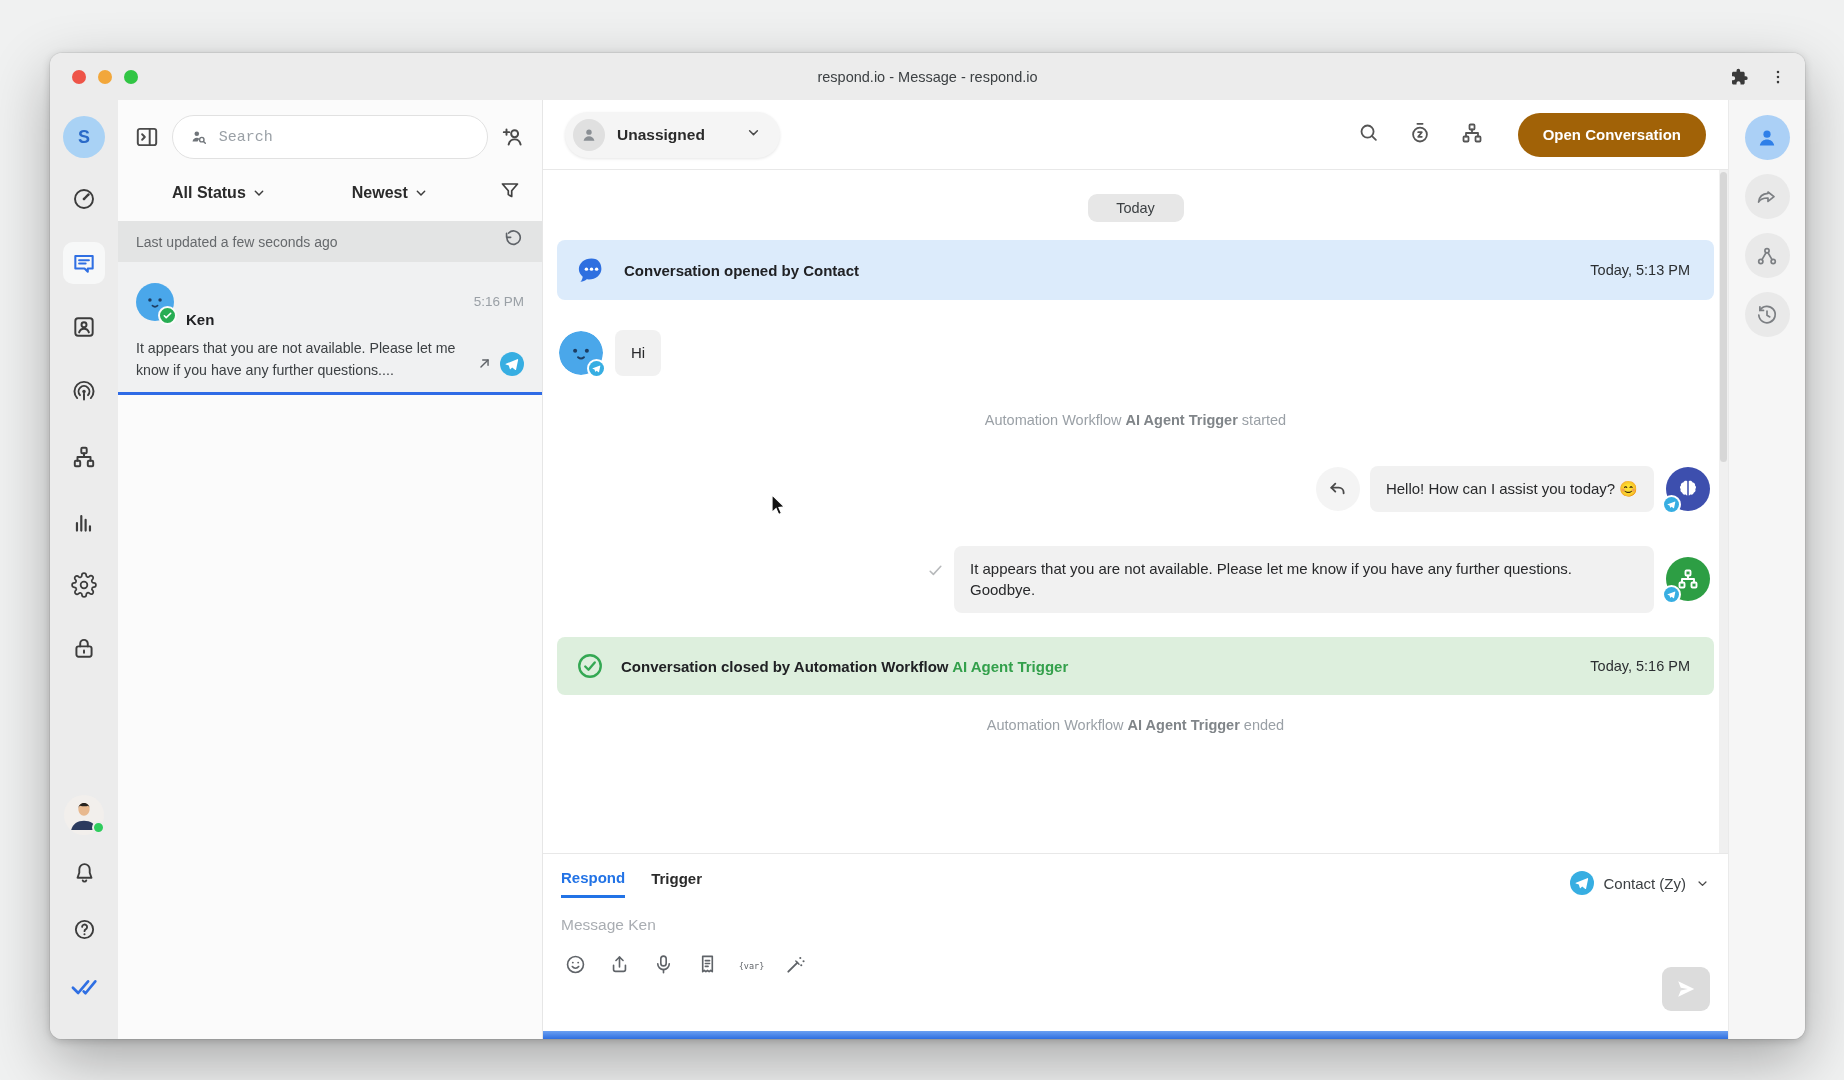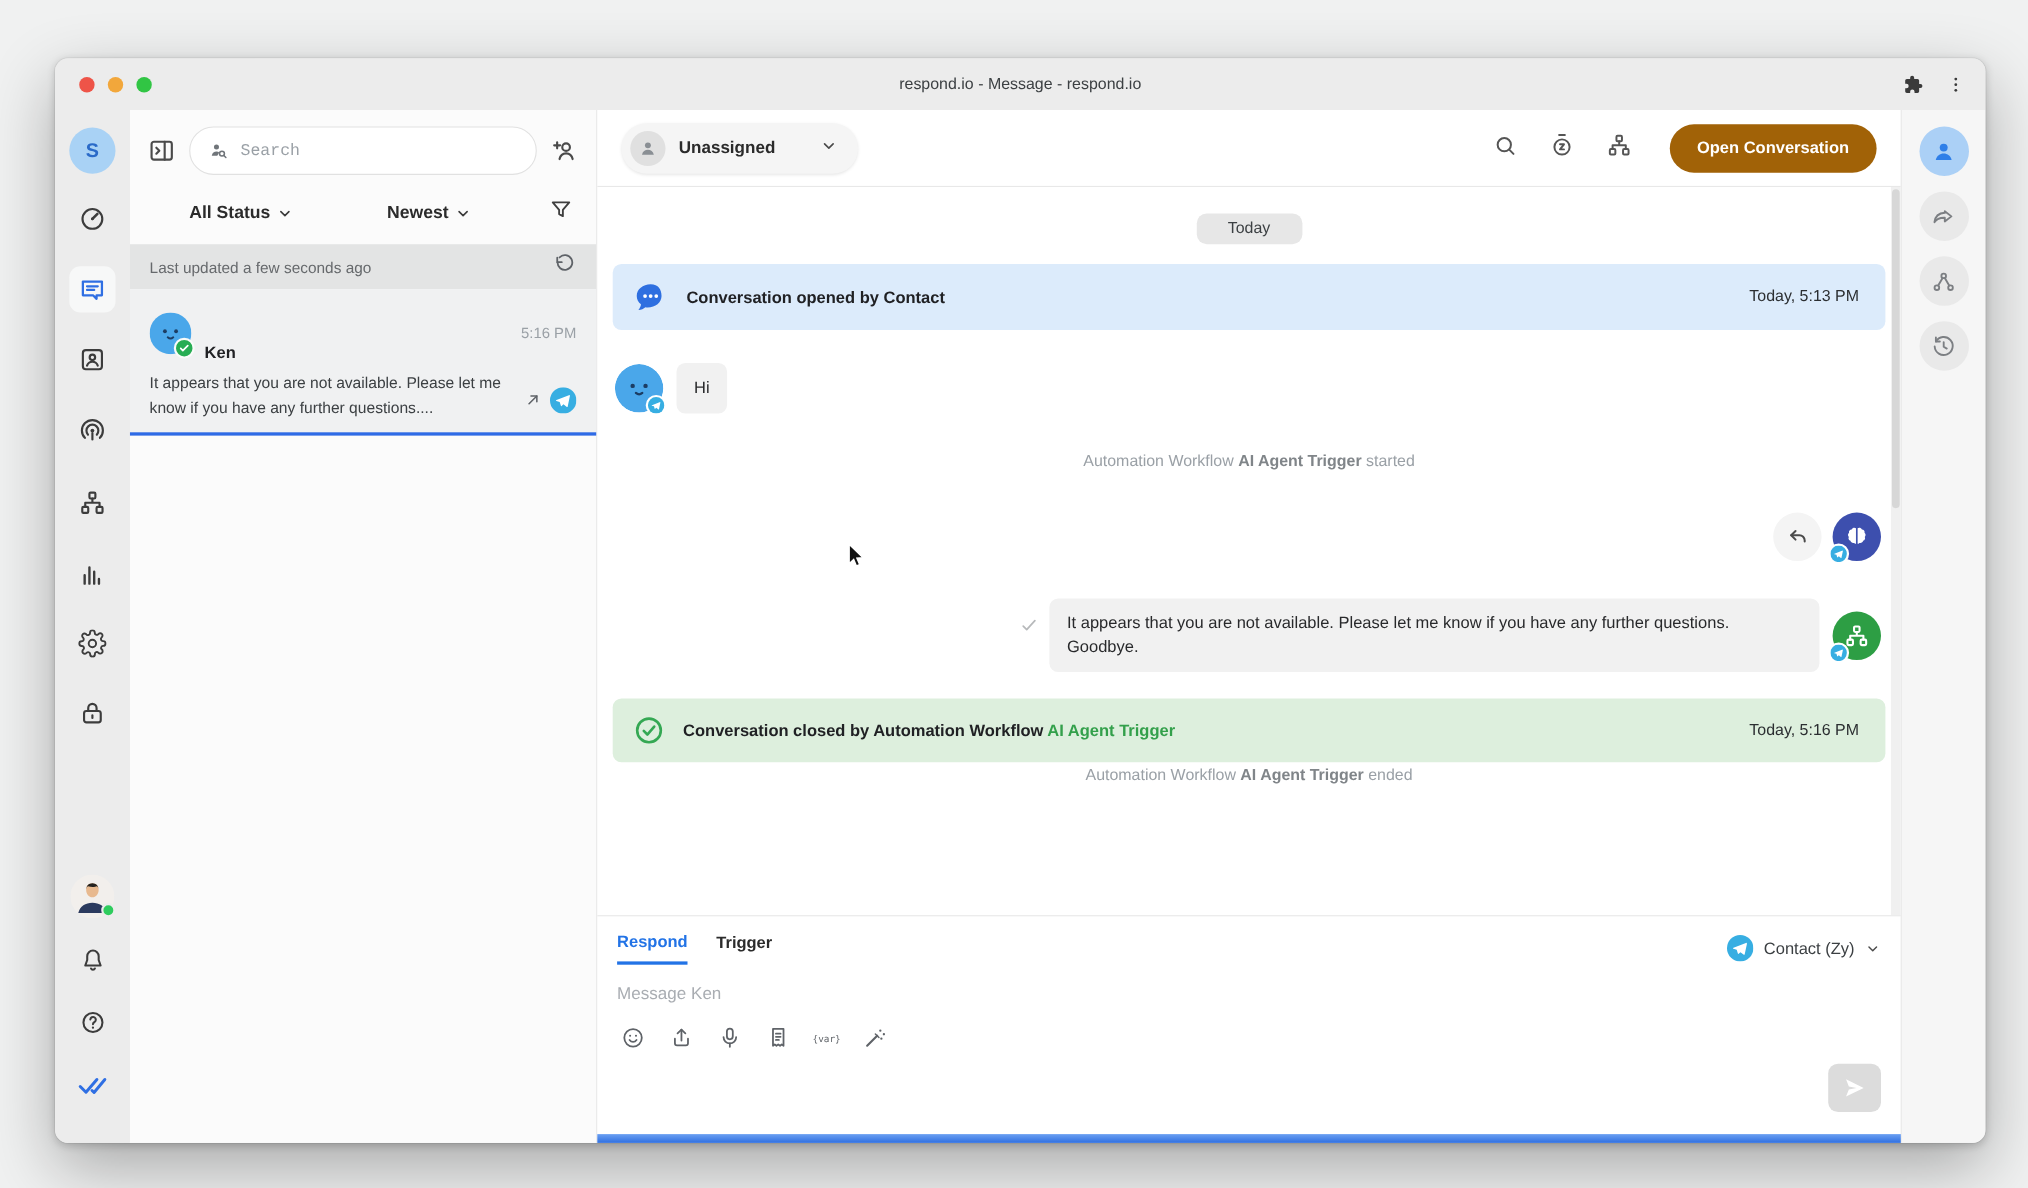--- a/index.html
+++ b/index.html
@@ -106,21 +106,21 @@
     display:flex; align-items:center; justify-content:center; margin-right:10px; }
   .outbound .bubble { margin-right:12px; max-width:700px; }
   .row-wf { margin-top:34px; align-items:flex-end; }
   .sent-check { color:#b7b9bb; margin-right:10px; margin-bottom:14px; }
   .wf-status { margin-top:36px; text-align:center; font-size:14.5px; color:#9aa0a6; white-space:pre-wrap; }
   .wf-status b { color:#808589; }
   .circle.ai { background:#3d4fae; display:flex; align-items:center; justify-content:center; }
   .circle.wf { background:#2d9e44; display:flex; align-items:center; justify-content:center; }
 
   
-  .composer { position:relative; flex:none; height:207px; border-top:1px solid #e8e8e8; padding:0 18px; }
+  .composer { position:relative; flex:none; height:186px; border-top:1px solid #e8e8e8; padding:0 18px; }
   .comp-tabs { display:flex; align-items:center; margin-top:12px; height:34px; }
   .tab { font-size:15px; font-weight:bold; color:#2b2b2b; padding-bottom:9px; cursor:default; }
   .tab.active { color:#2273e6; border-bottom:3px solid #2273e6; }
   .tab + .tab { margin-left:26px; }
   .channel-dd { margin-left:auto; display:flex; align-items:center; gap:9px; color:#3c4043; font-size:15px; cursor:default; }
   .comp-input { margin-top:16px; }
   .comp-input input { width:70%; border:none; outline:none; font-size:15.5px; color:#333; background:transparent;
     font-family:"Liberation Sans", sans-serif; }
   .comp-input input::placeholder { color:#a9adb2; }
   .comp-icons { display:flex; align-items:center; gap:16px; margin-top:14px; color:#5f6368; }
@@ -436,20 +436,21 @@
 
           <div class="wf-status"><span>Automation Workflow </span><b>AI Agent Trigger</b><span> started</span></div>
 
           <div class="msg-row outbound row-agent">
             <span class="reply-circle">
               <svg width="21" height="21" viewBox="0 0 24 24" fill="none" stroke="currentColor" stroke-width="2.1" stroke-linecap="round" stroke-linejoin="round">
                   <path d="M9.5 6.5 5 11l4.5 4.5"></path>
                   <path d="M5 11h8.5a5.5 5.5 0 0 1 5.5 5.5v1"></path>
                 </svg>
             </span>
+            <span class="bubble">Hello! How can I assist you today? 😊</span>
             <span class="avatar44">
               <span class="circle ai">
                 <svg width="26" height="26" viewBox="0 0 24 24">
                     <path fill="#fff" d="M11.3 4.9c-1.2-.9-3-.4-3.6 1-1.5 0-2.6 1.4-2.2 2.8-1.1.8-1.2 2.5-.2 3.4-.7 1.3 0 2.9 1.4 3.3.3 1.4 1.8 2.2 3.1 1.7.4.5 1 .8 1.5.8zM12.7 4.9c1.2-.9 3-.4 3.6 1 1.5 0 2.6 1.4 2.2 2.8 1.1.8 1.2 2.5.2 3.4.7 1.3 0 2.9-1.4 3.3-.3 1.4-1.8 2.2-3.1 1.7-.4.5-1 .8-1.5.8z"></path>
                   </svg>
               </span>
               <span class="badge badge-tg pos-bl">
                 <svg viewBox="0 0 24 24">
                     <circle cx="12" cy="12" r="12" fill="#37aee2"></circle>
                     <path fill="#fff" d="M17.8 7.1 5.9 11.7c-.6.2-.6.6-.1.8l3 .9 1.1 3.5c.1.4.4.5.7.2l1.6-1.5 3.1 2.3c.4.2.7.1.8-.4l2-9.4c.1-.6-.2-.9-.3-1z"></path>
@@ -485,21 +486,21 @@
 
           <div class="event-bar closed">
             <svg width="30" height="30" viewBox="0 0 24 24" fill="none" stroke="#34a853" stroke-width="1.9" stroke-linecap="round" stroke-linejoin="round">
                 <circle cx="12" cy="12" r="8.6"></circle>
                 <path d="M8.2 12.4l2.6 2.6 5-5.8"></path>
               </svg>
             <span class="event-text"><span>Conversation closed by Automation Workflow </span><span class="hl-green">AI Agent Trigger</span></span>
             <span class="event-time">Today, 5:16 PM</span>
           </div>
 
-          <div class="wf-status" style="margin-top:4px"><span>Automation Workflow </span><b>AI Agent Trigger</b><span> ended</span></div>
+          <div class="wf-status" style="margin-top:22px"><span>Automation Workflow </span><b>AI Agent Trigger</b><span> ended</span></div>
         </div>
 
         <div class="composer">
           <div class="comp-tabs">
             <span class="tab active">Respond</span>
             <span class="tab">Trigger</span>
             <span class="channel-dd">
               <svg width="24" height="24" viewBox="0 0 24 24">
                   <circle cx="12" cy="12" r="12" fill="#37aee2"></circle>
                   <path fill="#fff" d="M17.8 7.1 5.9 11.7c-.6.2-.6.6-.1.8l3 .9 1.1 3.5c.1.4.4.5.7.2l1.6-1.5 3.1 2.3c.4.2.7.1.8-.4l2-9.4c.1-.6-.2-.9-.3-1z"></path>

